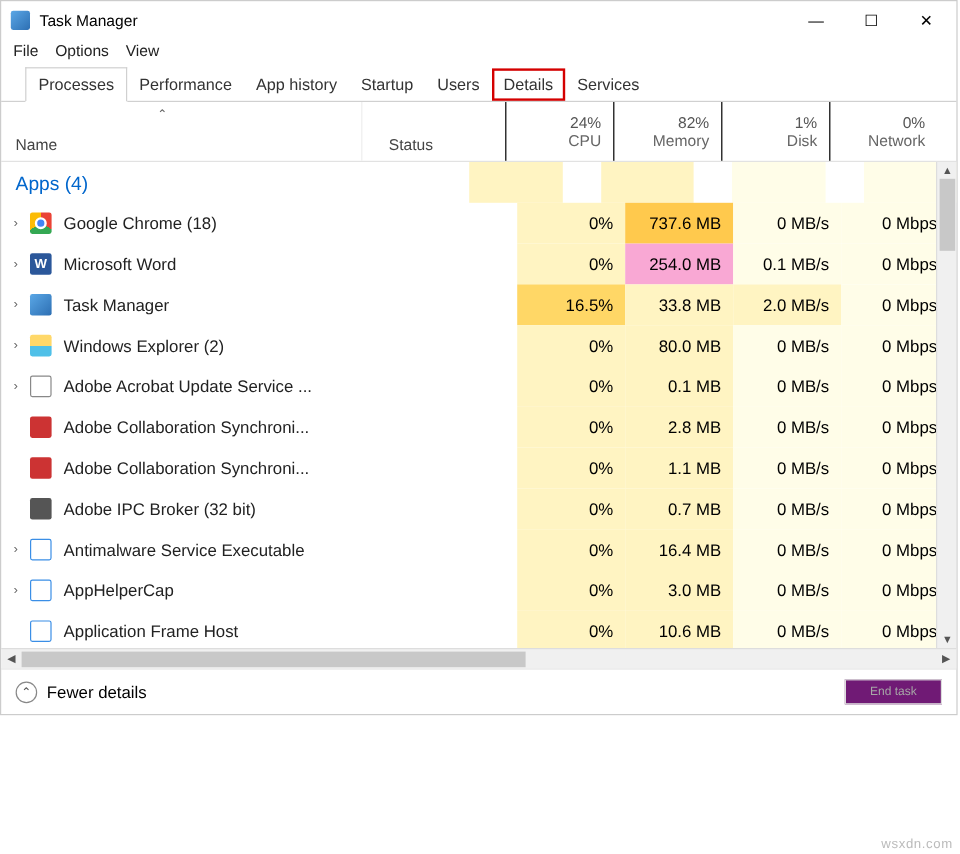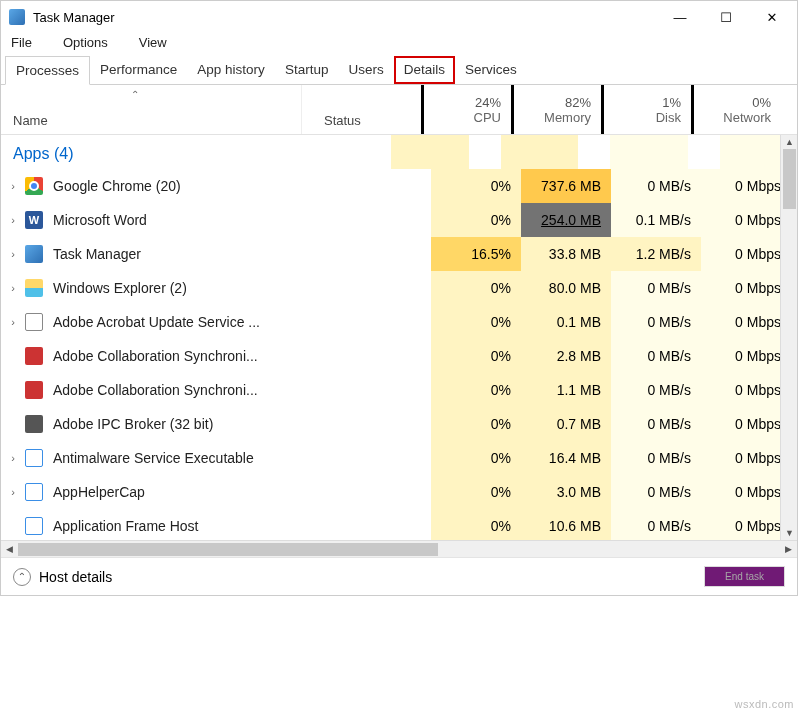--- a/index.html
+++ b/index.html
@@ -2,43 +2,43 @@
 <html><head>
 <meta charset="utf-8">
 <style>
   * { box-sizing: border-box; font-family: "Segoe UI", Arial, sans-serif; }
   body { margin: 0; background: #fff; width: 800px; height: 712px; overflow: hidden; position: relative; }
   .window { border: 1px solid #ccc; width: 798px; height: 596px; background: #fff; display: flex; flex-direction: column; }
   .titlebar { display: flex; align-items: center; height: 32px; padding: 0 2px 0 8px; font-size: 13px; }
   .titlebar .app-icon { width: 16px; height: 16px; margin-right: 8px; background: linear-gradient(135deg,#5aa7e6,#2d6fb3); border-radius:2px; }
   .titlebar .title { flex: 1; }
   .winbtn { width: 46px; height: 32px; display: flex; align-items: center; justify-content: center; font-family: Arial; }
-  .menubar { display: flex; gap: 31px; padding: 2px 10px 6px; font-size: 13px; color:#222; }
-  .tabs { display: flex; border-bottom: 1px solid #d0d0d0; padding-left: 4px; font-size: 13.5px; }
+  .menubar { display: flex; gap: 14px; padding: 2px 10px 6px; font-size: 13px; color:#222; }
+  .tabs { display: flex; border-bottom: 1px solid #d0d0d0; padding-left: 20px; font-size: 13.5px; align-items: flex-end; }
   .tab { padding: 6px 10px; color:#333; cursor: pointer; }
   .tab.active { border: 1px solid #d0d0d0; border-bottom: 1px solid #fff; margin-bottom: -1px; background:#fff; }
   .tab.highlight { border: 2px solid #d40000; padding: 4px 8px; }
   .header-row { display: flex; border-bottom: 1px solid #e2e2e2; font-size: 13px; color:#444; height: 50px; }
   .col-name { width: 300px; display:flex; flex-direction:column; justify-content:flex-end; padding: 0 0 6px 12px; position:relative;}
   .col-status { width: 120px; display:flex; align-items:flex-end; padding-bottom:6px; border-left:1px solid #eee; padding-left:22px;}
-  .col-num { width: 90px; text-align: right; padding: 6px 10px 6px 0; display:flex; flex-direction:column; justify-content:center; border-left:3px solid #000000;}
+  .col-num { width: 90px; text-align: right; padding: 6px 10px 6px 0; display:flex; flex-direction:column; justify-content:center; border-left:1px solid #000000;}
   .col-num .pct { color:#555; }
   .col-num .lbl { color:#666; font-size:13px; }
   .sort-caret { position:absolute; top:4px; left:130px; font-size:10px; color:#666;}
   .body-scroll { flex:1; overflow:hidden; position:relative; }
   .group-hdr { color:#0066cc; font-size:16px; padding:10px 12px 8px; }
   .row { display:flex; align-items:center; height:34px; font-size:14px; }
   .row .exp { width:24px; text-align:center; color:#666; font-size:11px;}
   .row .icon { width:18px; height:18px; margin-right:10px; border-radius:2px; flex-shrink:0; }
   .row .name { width: 258px; overflow:hidden; white-space:nowrap; text-overflow:ellipsis; color:#222;}
   .row .status { width:120px; }
   .cell { width:90px; text-align:right; padding-right:10px; height:34px; line-height:34px; font-size:14px;}
   .heat0 { background:#fffde8; }
   .heat1 { background:#fff4c2; }
-  .heat2 { background:#737373;text-decoration:underline; }
+  .heat2 { background:#f9a8d4; }
   .heat3 { background:#ffd766; }
   .heat4 { background:#ffc94d; }
   .vsb { position:absolute; right:0; top:0; width:17px; height:100%; background:#f0f0f0; border-left:1px solid #ddd;}
   .vsb .thumb { position:absolute; top:14px; left:2px; width:13px; height:60px; background:#c8c8c8;}
   .vsb .arr { position:absolute; left:0; width:17px; height:14px; text-align:center; font-size:9px; line-height:14px; color:#555;}
   .hsb { height:17px; background:#f0f0f0; border-top:1px solid #ddd; display:flex; align-items:center;}
   .hsb .arr { width:17px; text-align:center; font-size:9px; color:#555;}
   .hsb .track { flex:1; position:relative; height:17px;}
   .hsb .thumb { position:absolute; left:0; top:2px; height:13px; width:420px; background:#c8c8c8;}
   .footer { display:flex; align-items:center; padding:8px 12px; border-top:1px solid #e4e4e4; font-size:14px; }
@@ -116,21 +116,21 @@
         <div class="group-row">
           <div class="group-hdr" style="width:420px">Apps (4)</div>
     <div class="cell heat1"></div>
           <div class="cell heat1"></div>
           <div class="cell heat0"></div>
           <div class="cell heat0"></div>
         </div>
         <div class="row">
       <span class="exp">›</span>
       <span class="icon ic-chrome"></span>
-      <span class="name">Google Chrome (20)</span>
+      <span class="name">Google Chrome (18)</span>
       <span class="status"></span>
       <span class="cell heat1">0%</span>
       <span class="cell heat4">737.6 MB</span>
       <span class="cell heat0">0 MB/s</span>
       <span class="cell heat0">0 Mbps</span>
         </div>
         <div class="row">
       <span class="exp">›</span>
       <span class="icon ic-word">W</span>
       <span class="name">Microsoft Word</span>
@@ -140,21 +140,21 @@
       <span class="cell heat0">0.1 MB/s</span>
       <span class="cell heat0">0 Mbps</span>
         </div>
         <div class="row">
       <span class="exp">›</span>
       <span class="icon ic-tm"></span>
       <span class="name">Task Manager</span>
       <span class="status"></span>
       <span class="cell heat3">16.5%</span>
       <span class="cell heat1">33.8 MB</span>
-      <span class="cell heat1">1.2 MB/s</span>
+      <span class="cell heat1">2.0 MB/s</span>
       <span class="cell heat0">0 Mbps</span>
         </div>
         <div class="row">
       <span class="exp">›</span>
       <span class="icon ic-explorer"></span>
       <span class="name">Windows Explorer (2)</span>
       <span class="status"></span>
       <span class="cell heat1">0%</span>
       <span class="cell heat1">80.0 MB</span>
       <span class="cell heat0">0 MB/s</span>
@@ -242,18 +242,18 @@
     <div class="arr">◀</div>
     <div class="track">
         <div class="thumb"></div>
       </div>
     <div class="arr">▶</div>
   </div>
 
   <div class="footer">
     <div class="fewer">
       <span class="circle">⌃</span>
-      <span>Host details</span>
+      <span>Fewer details</span>
     </div>
     <button class="endtask" disabled="">End task</button>
   </div>
 </div>
 <div class="watermark">wsxdn.com</div>
 
 </body></html>

